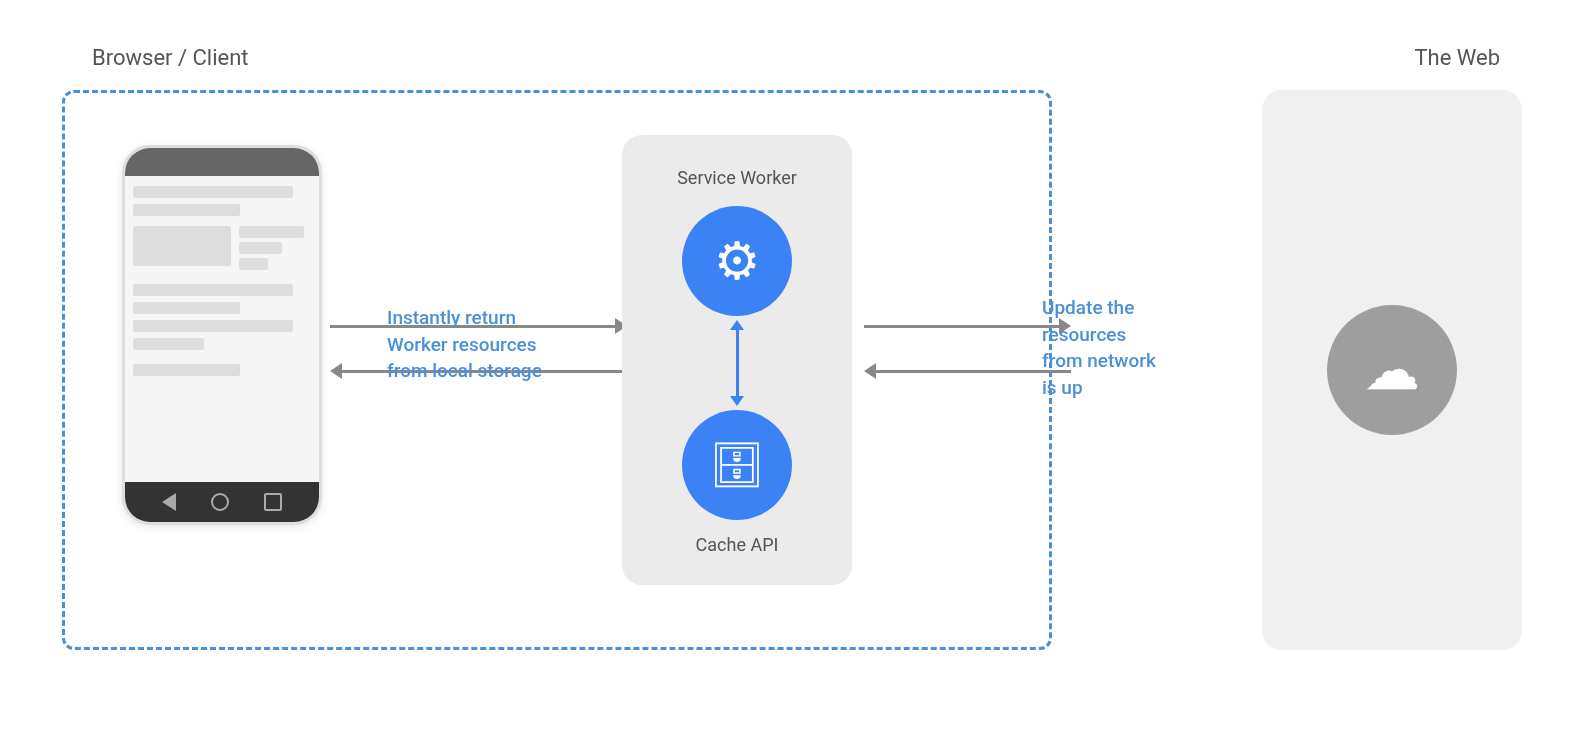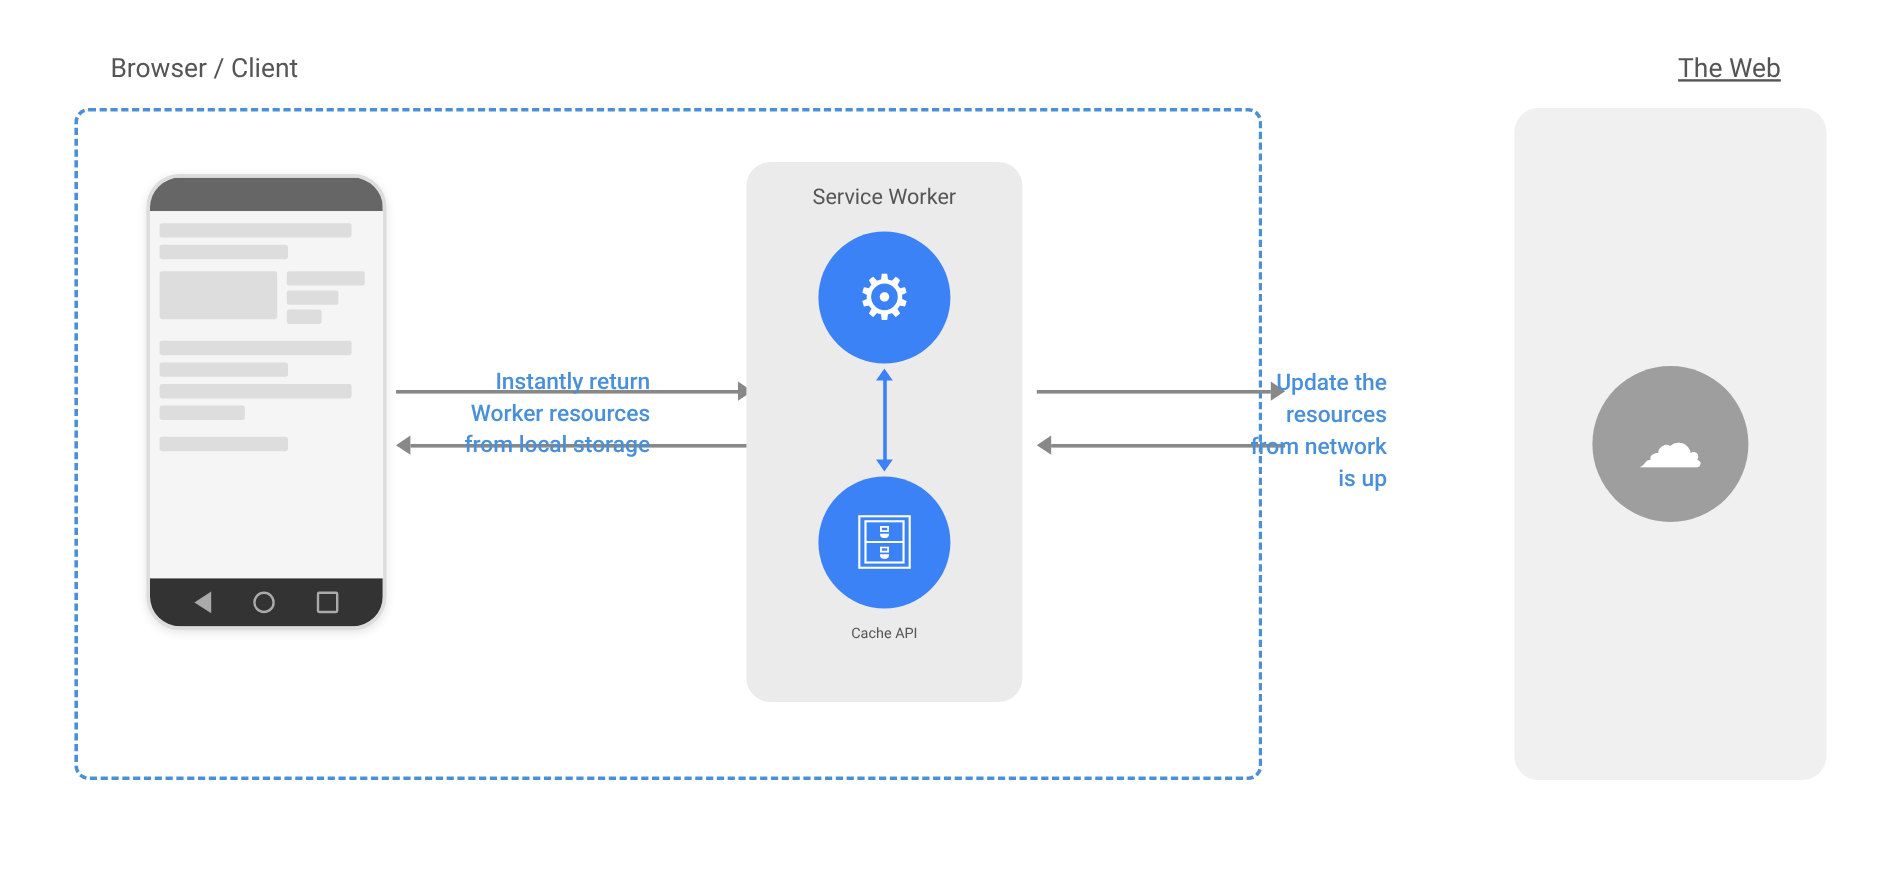--- a/index.html
+++ b/index.html
@@ -24,21 +24,21 @@
 
     
     .section-label {
       font-size: 22px;
       color: #555;
       font-weight: 400;
       position: absolute;
       top: 20px;
     }
     .label-browser { left: 60px; text-align: right; }
-    .label-web { right: 68px; text-decoration: underline; }
+    .label-web { right: 52px; }
 
     
     .browser-box {
       position: absolute;
       left: 30px;
       top: 65px;
       width: 990px;
       height: 560px;
       border: 3px dashed #4A90D9;
       border-radius: 12px;
@@ -138,21 +138,21 @@
       position: absolute;
       left: 590px;
       top: 110px;
       width: 230px;
       height: 450px;
       background: #EBEBEB;
       border-radius: 20px;
       display: flex;
       flex-direction: column;
       align-items: center;
-      padding-top: 19px;
+      padding-top: 32px;
       gap: 0;
     }
     .sw-label {
       font-size: 18px;
       color: #555;
       margin-bottom: 18px;
     }
     .sw-gear-circle {
       width: 110px;
       height: 110px;
@@ -203,21 +203,21 @@
       border-radius: 50%;
       display: flex;
       align-items: center;
       justify-content: center;
     }
     .sw-db-icon {
       font-size: 44px;
       color: #fff;
     }
     .sw-cache-label {
-      font-size: 12px;
+      font-size: 18px;
       color: #555;
       margin-top: 14px;
     }
     .arrow-line-h {
       height: 3px;
       background: #888;
     }
     .arrow-head-right {
       width: 0; height: 0;
       border-top: 8px solid transparent;
@@ -260,33 +260,33 @@
       position: absolute;
       top: 338px;
       left: 832px;
       display: flex;
       align-items: center;
     }
 
     
     .arrow-text-label {
       position: absolute;
-      text-align: right;
+      text-align: left;
       font-size: 19px;
       color: #4A90D9;
       font-weight: 500;
       line-height: 1.4;
     }
     .label-instantly {
       left: 355px;
       top: 280px;
     }
     .label-update {
       left: 1010px;
-      top: 281px;
+      top: 270px;
     }
 
     
     .web-box {
       position: absolute;
       right: 30px;
       top: 65px;
       width: 260px;
       height: 560px;
       background: #F0F0F0;

